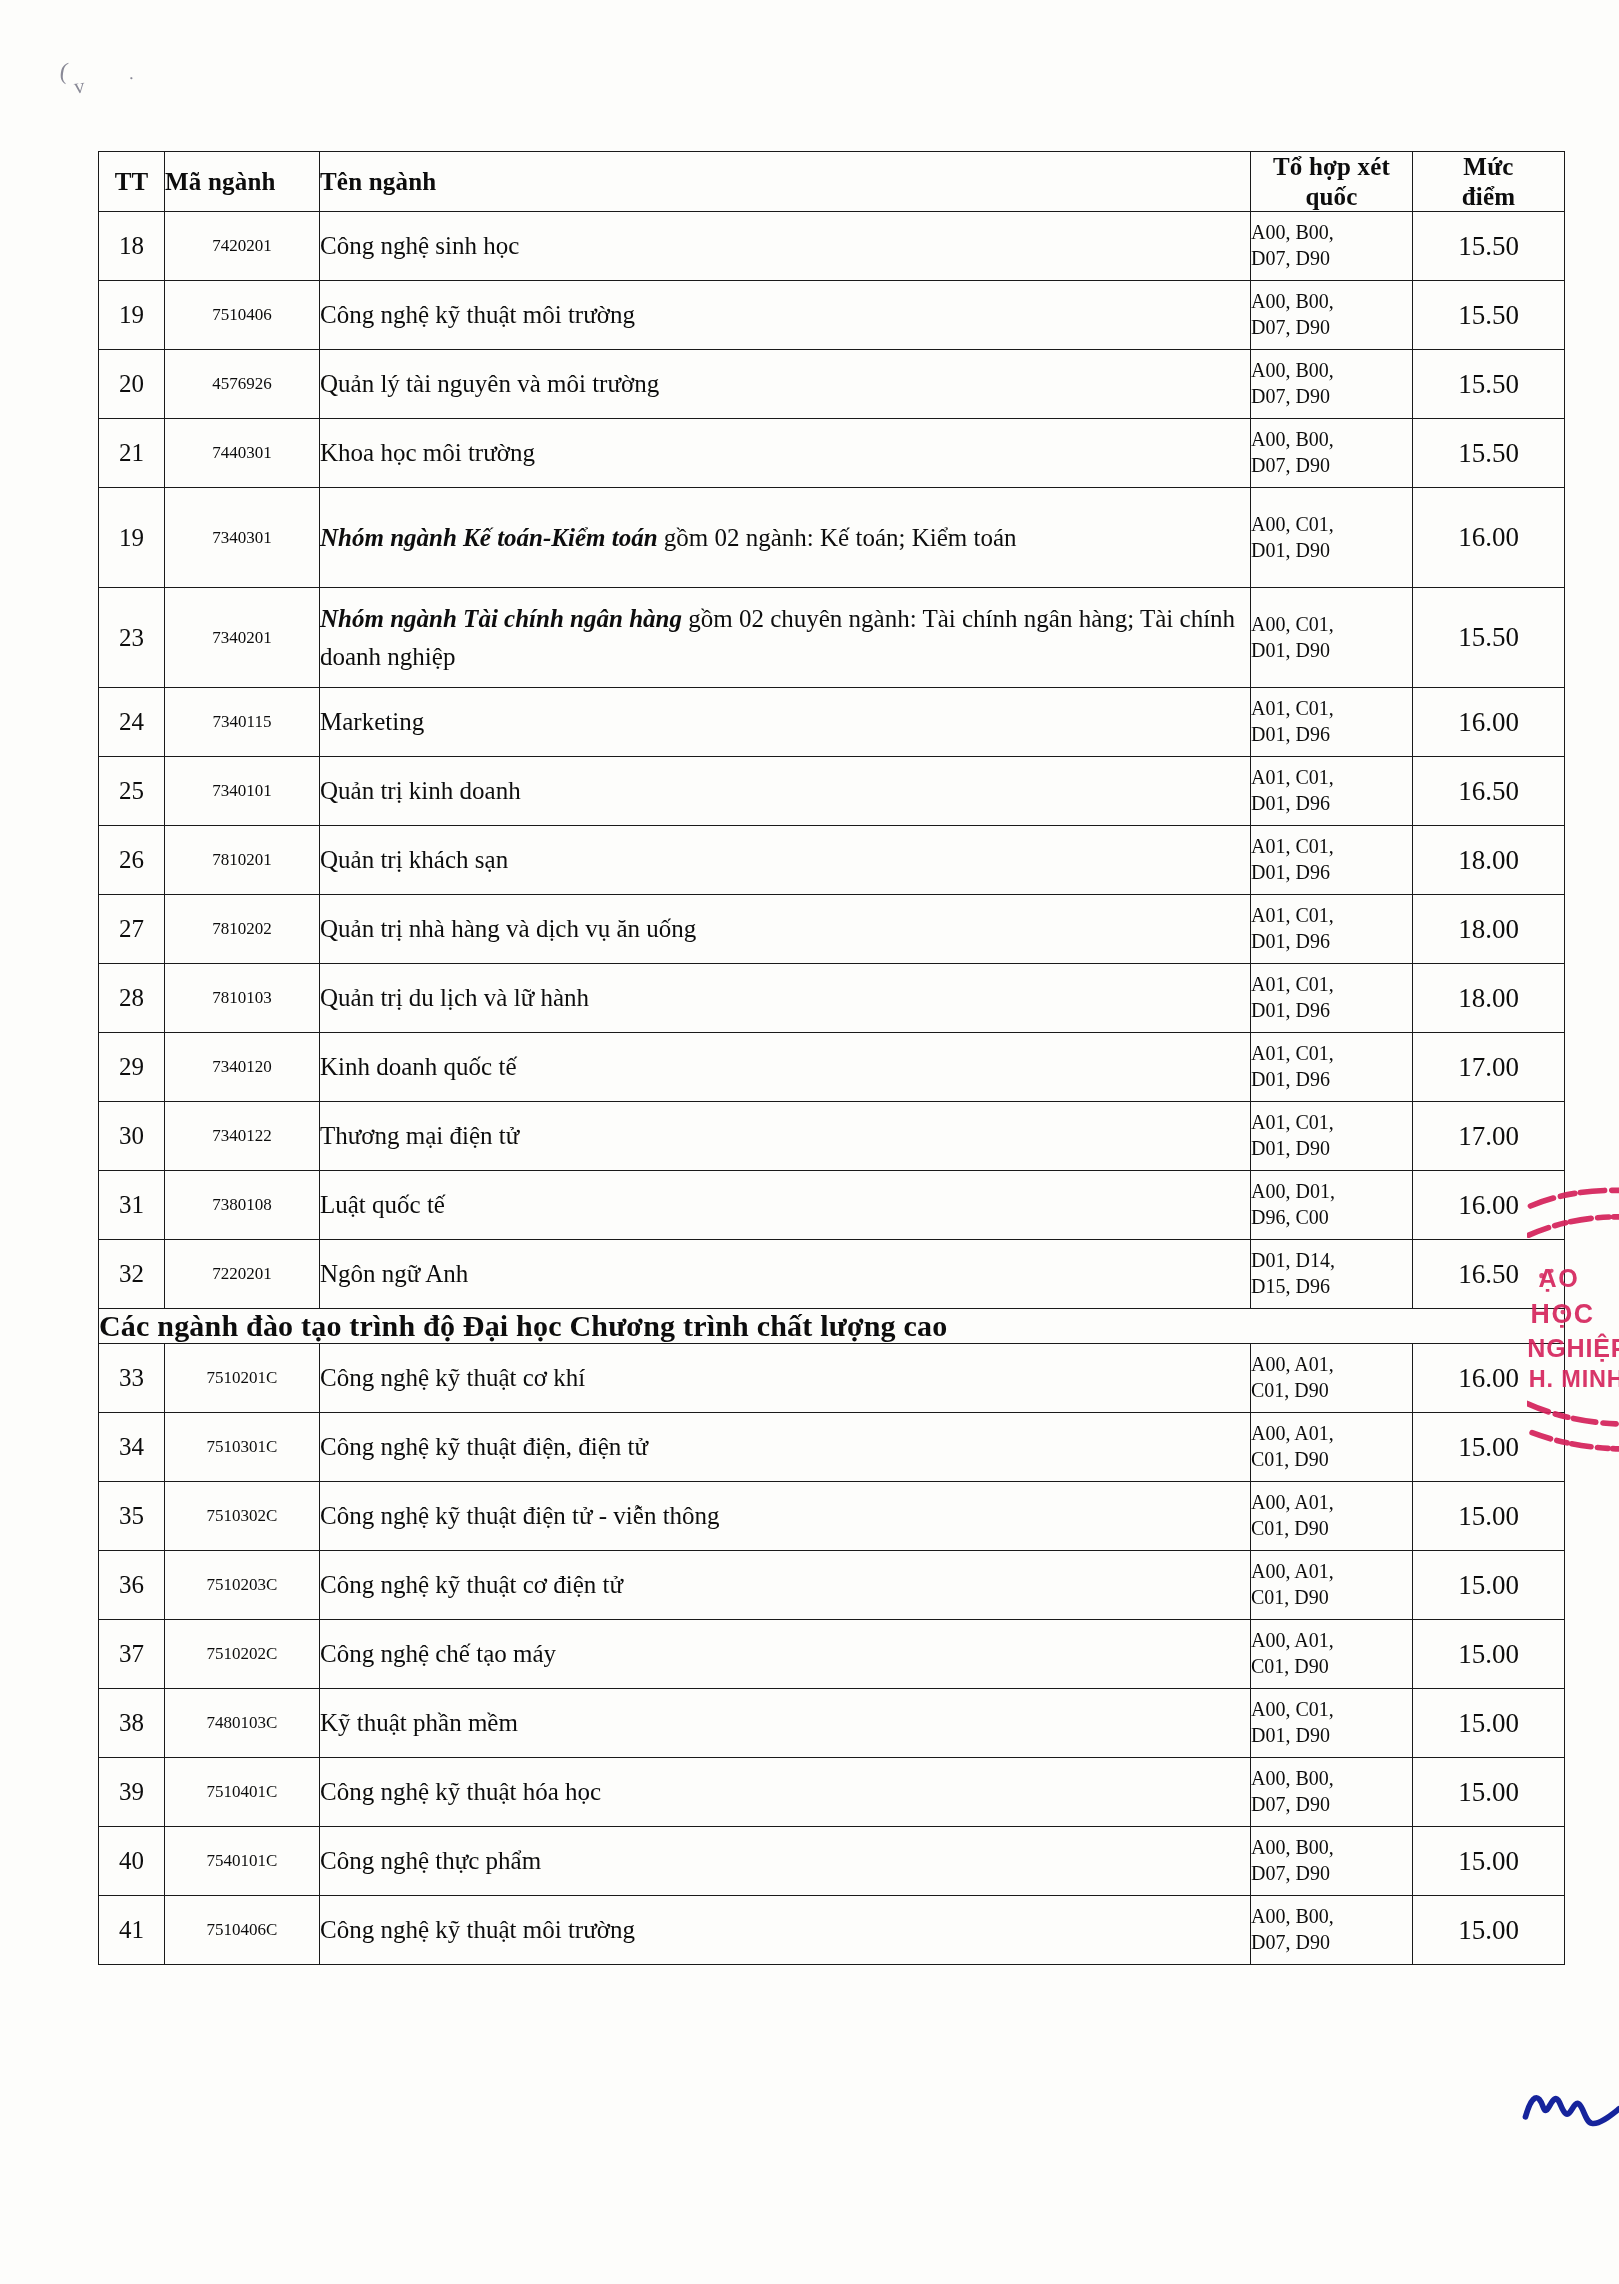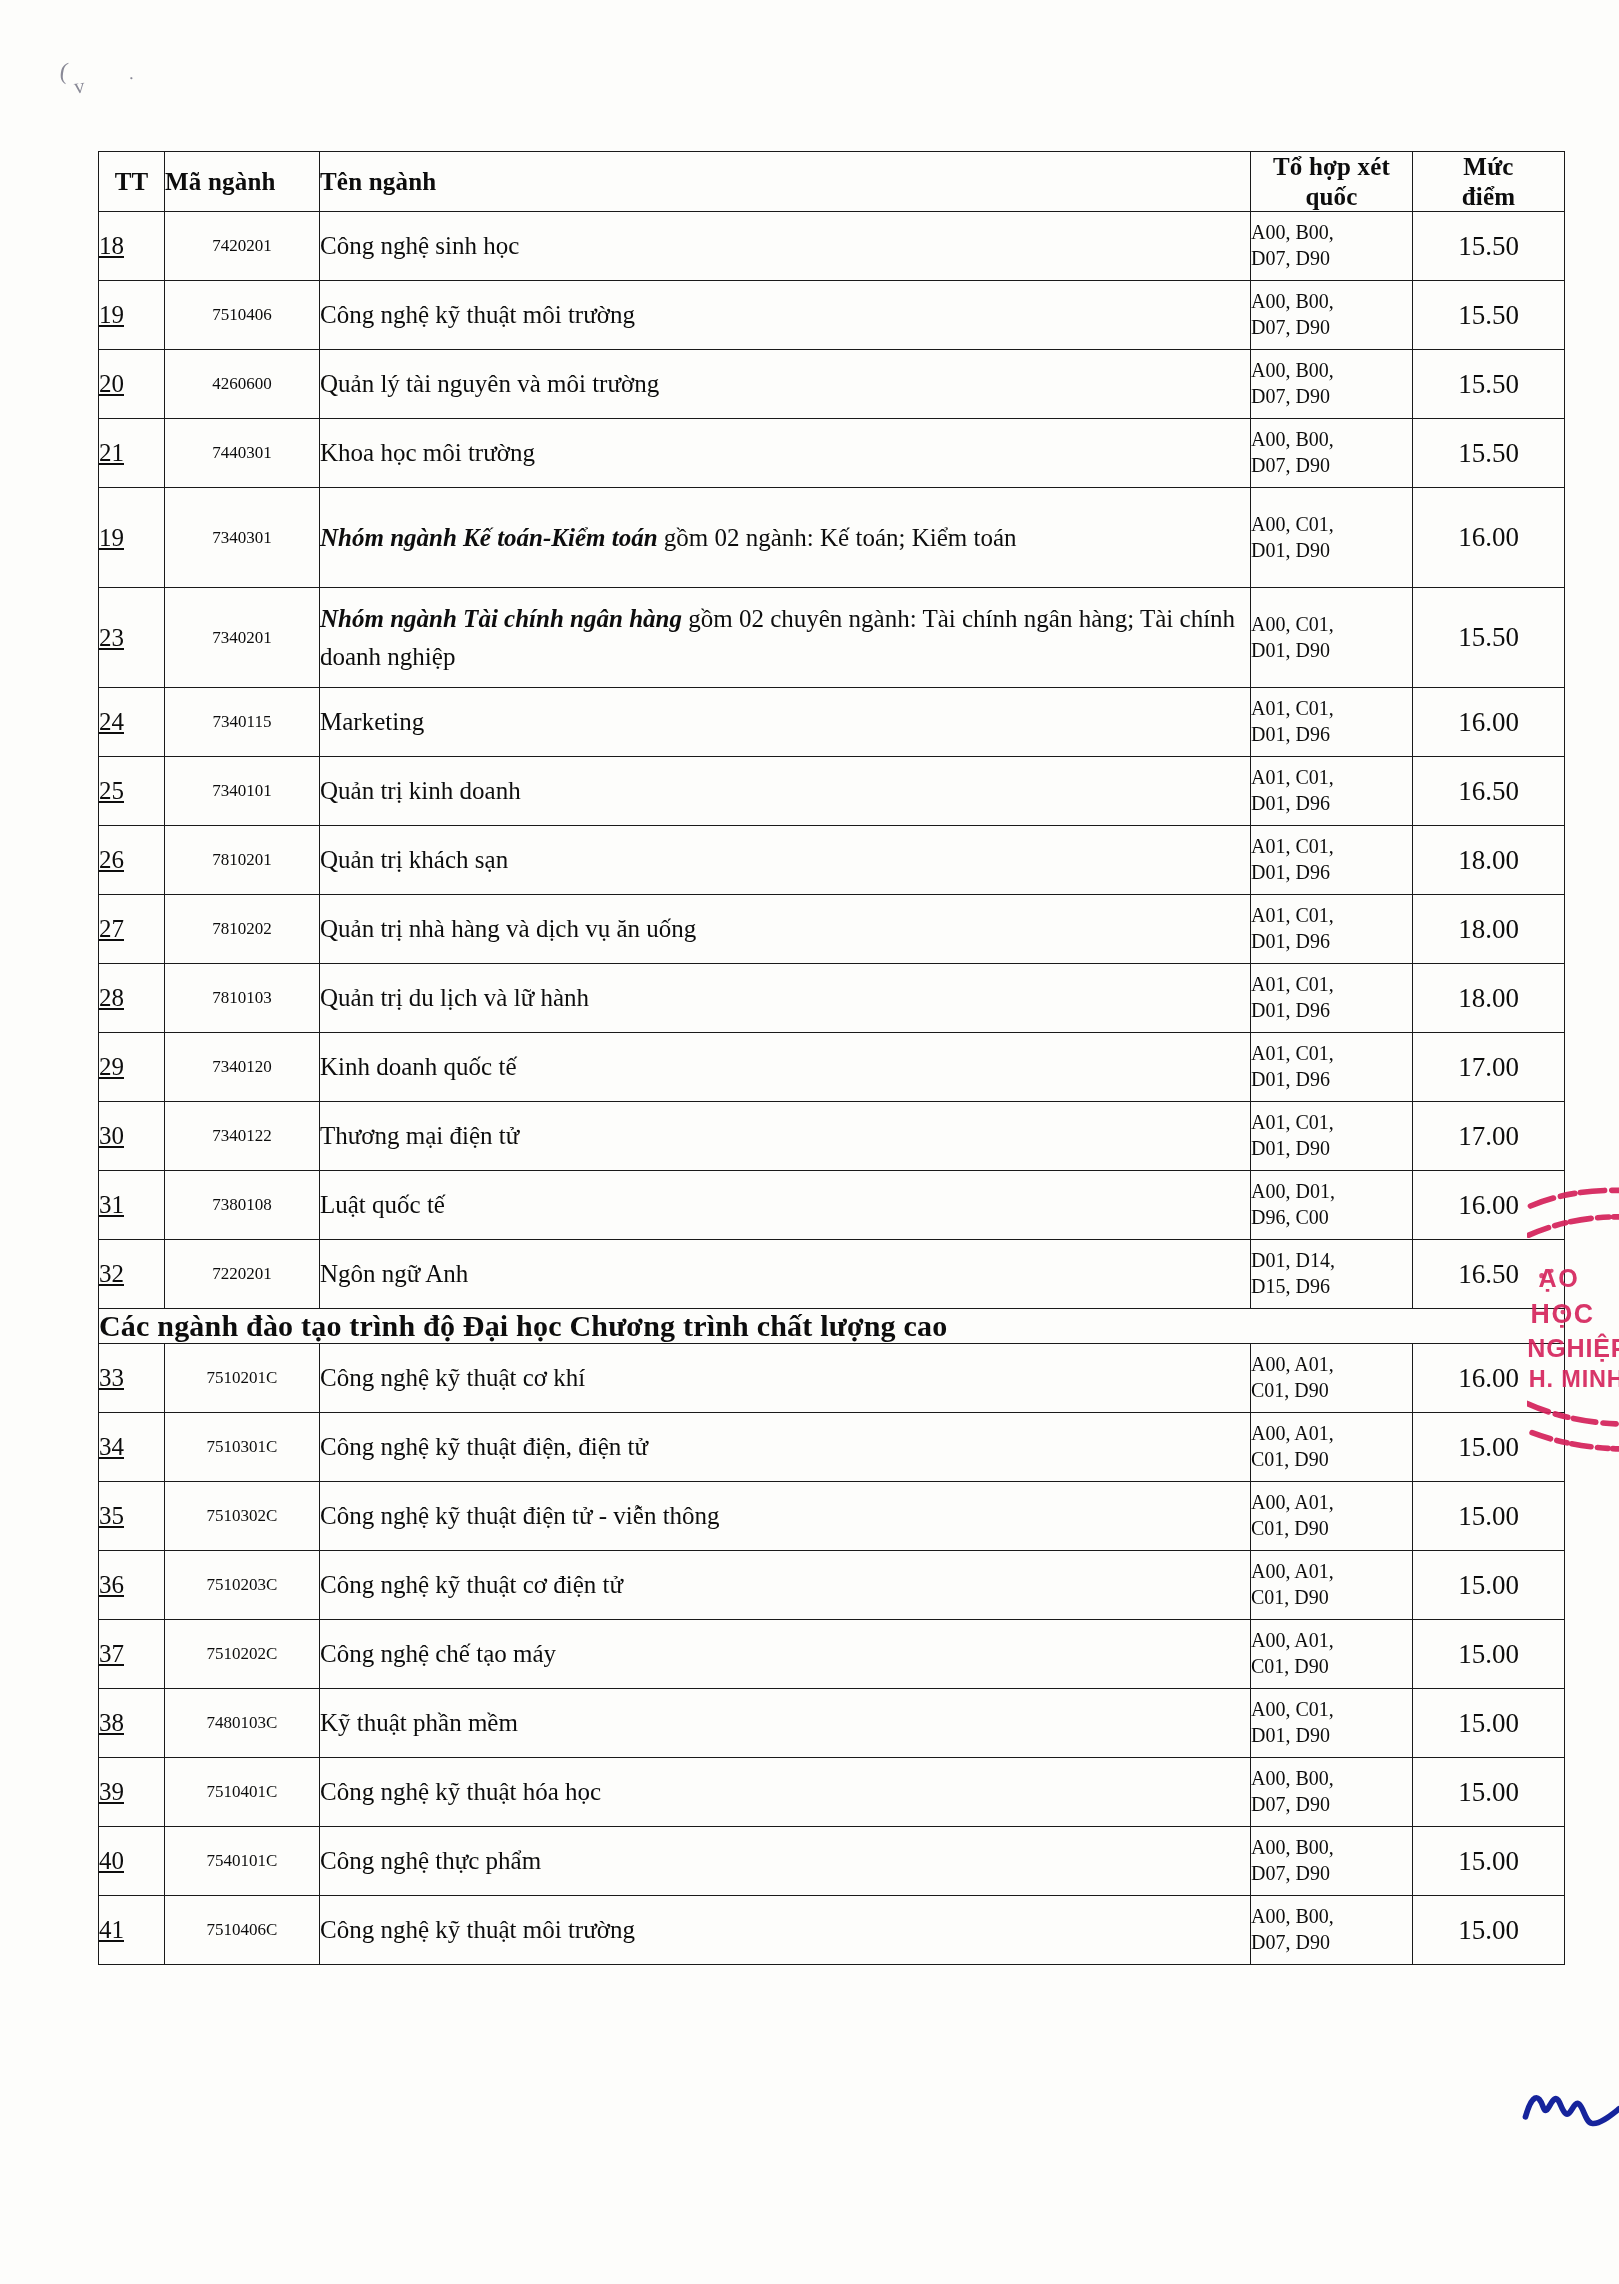--- a/index.html
+++ b/index.html
@@ -68,23 +68,23 @@
     line-height: 1.18;
     padding: 19.4px 8px;
     letter-spacing: 0.2px;
   }
   th.h-tt, th.h-code, th.h-name { text-align: left; padding-left: 14.6px; }
   th.h-tt { text-align: center; padding-left: 8px; }
   th.h-combo, th.h-score { text-align: center; }
 
   
   td.tt {
+    text-align: center;
     font-size: 25px;
     height: 68px;
-    text-decoration: underline;
   }
   td.code {
     text-align: center;
     font-size: 17px;
   }
   td.name {
     text-align: left;
     padding: 11.3px 13px 11.3px 14.6px;
     font-size: 25px;
     line-height: 1.42;
@@ -182,21 +182,21 @@
           <tr>
             <td class="tt">19</td>
             <td class="code">7510406</td>
             <td class="name">Công nghệ kỹ thuật môi trường</td>
             <td class="combo">A00, B00,
 D07, D90</td>
             <td class="score">15.50</td>
           </tr>
           <tr>
             <td class="tt">20</td>
-            <td class="code">4260600</td>
+            <td class="code">4576926</td>
             <td class="name">Quản lý tài nguyên và môi trường</td>
             <td class="combo">A00, B00,
 D07, D90</td>
             <td class="score">15.50</td>
           </tr>
           <tr>
             <td class="tt">21</td>
             <td class="code">7440301</td>
             <td class="name">Khoa học môi trường</td>
             <td class="combo">A00, B00,

